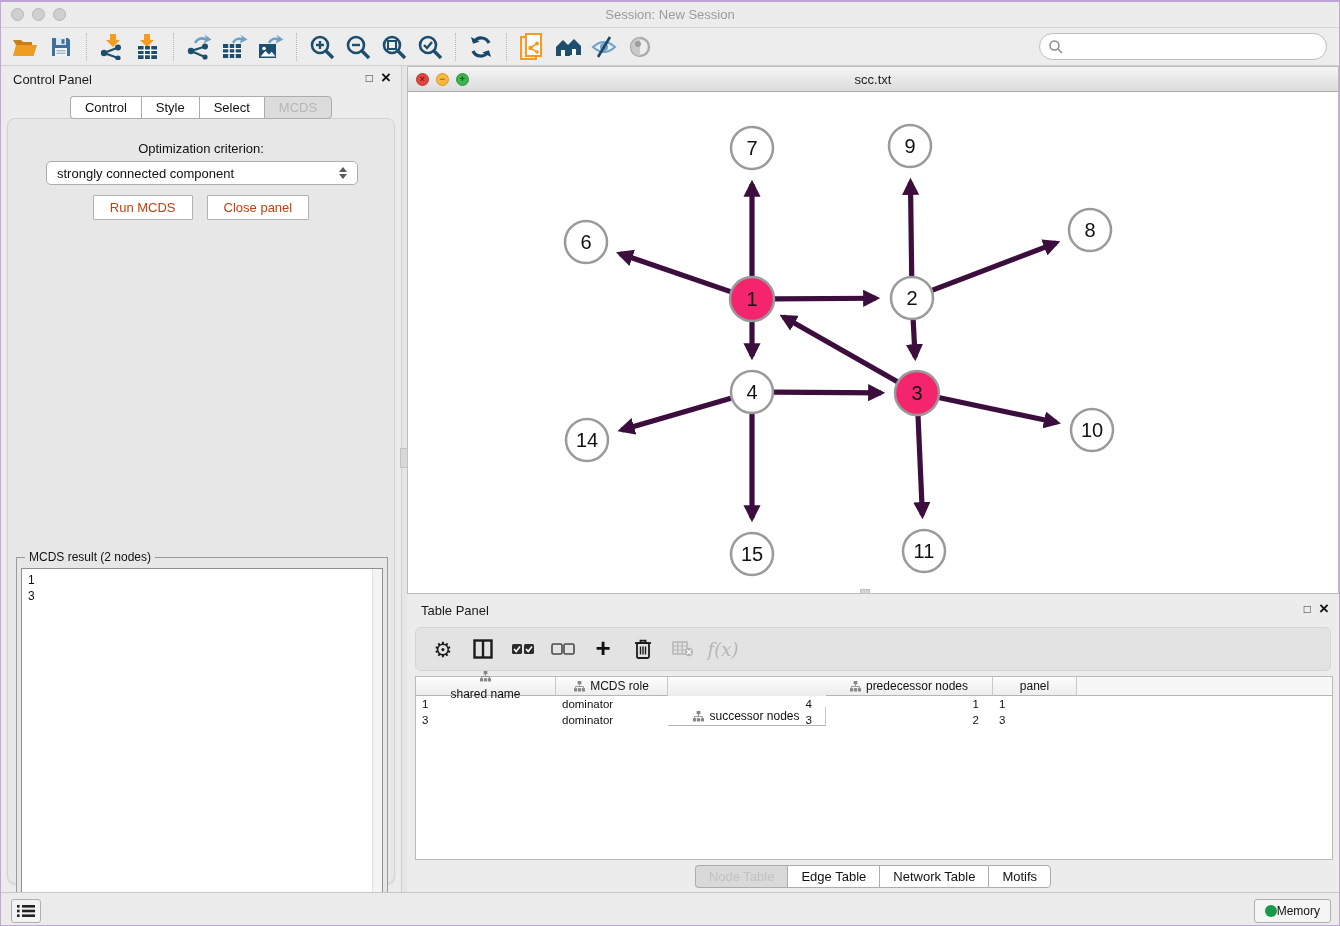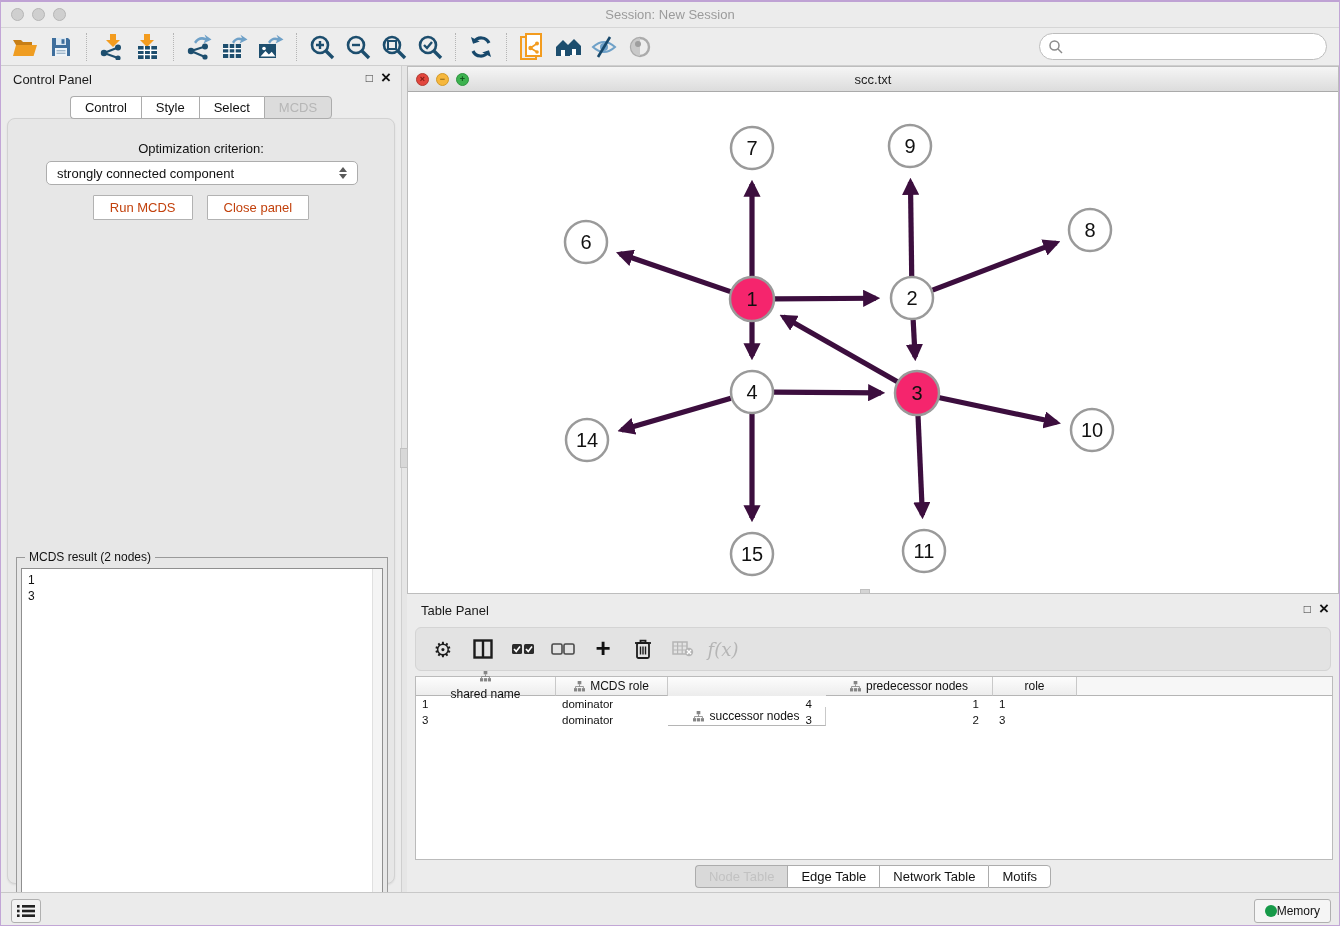--- a/index.html
+++ b/index.html
@@ -474,21 +474,21 @@
               <rect x="4" y="0" width="4" height="3.6" fill="#858585"></rect>
               <rect x="0" y="7.8" width="3.4" height="3.6" fill="#858585"></rect>
               <rect x="4.3" y="7.8" width="3.4" height="3.6" fill="#858585"></rect>
               <rect x="8.6" y="7.8" width="3.4" height="3.6" fill="#858585"></rect>
               <path d="M6 3.6 V6 M1.7 7.8 V6 H10.3 V7.8" stroke="#858585" fill="none" stroke-width="0.9"></path>
             </svg>
           </span>
           <span>predecessor nodes</span>
         </div>
         <div class="th" style="width: 84px;">
-          <span>role</span>
+          <span>panel</span>
         </div>
         <div class="th-fill"></div>
       </div>
     <div>
         <div class="tr">
           <div class="td" style="width: 140px;">1</div>
           <div class="td" style="width: 112px;">dominator</div>
           <div class="td r" style="width: 158px;">4</div>
           <div class="td r" style="width: 167px;">1</div>
           <div class="td" style="width: 84px;">1</div>

